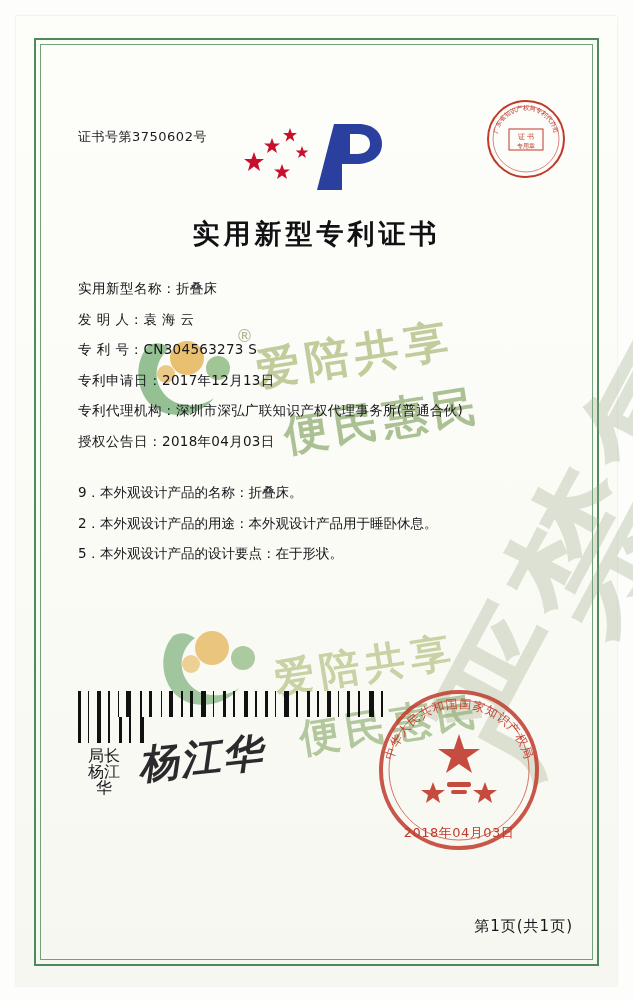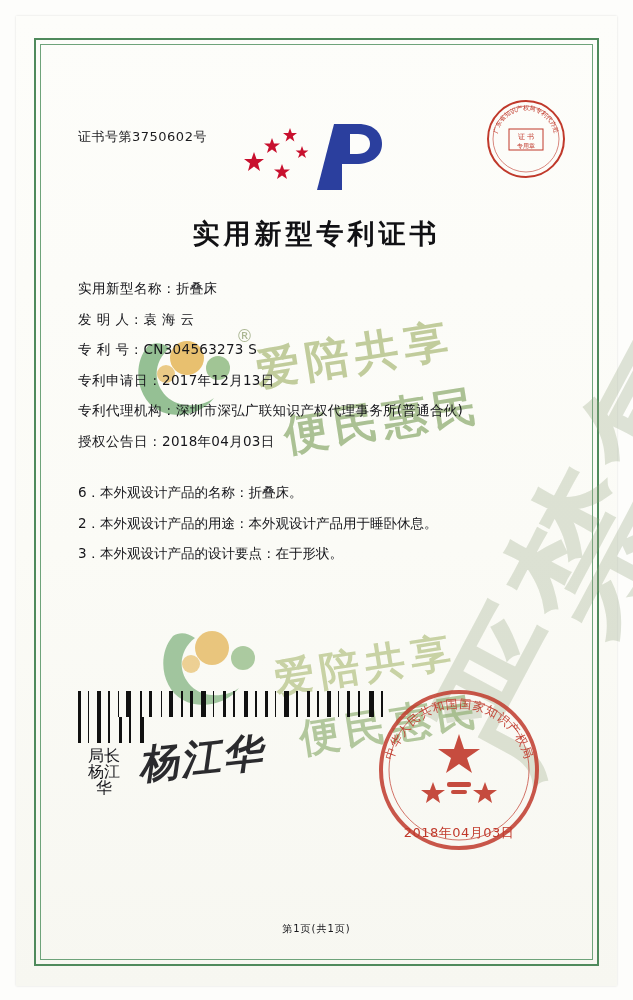--- a/index.html
+++ b/index.html
@@ -199,22 +199,22 @@
     font-size: 13px;
     color: #c0392b;
     letter-spacing: 0.5px;
   }
 
   .footer {
     position: absolute;
     left: 0;
     right: 0;
     bottom: 6px;
-    text-align: center;
-    font-size: 10px;
+    text-align: right;
+    font-size: 15px;
     color: #16161a;
     letter-spacing: 1px;
   }
 
   
   .wm {
     position: absolute;
     pointer-events: none;
     user-select: none;
   }
@@ -381,23 +381,23 @@
         </div>
         <div class="field agency">
           <span class="label">专利代理机构：</span><span class="value">深圳市深弘广联知识产权代理事务所(普通合伙)</span>
         </div>
         <div class="field grant">
           <span class="label">授权公告日：</span><span class="value">2018年04月03日</span>
         </div>
       </div>
 
       <div class="list">
-        <div class="list-item">6．本外观设计产品的名称：折叠床。</div>
+        <div class="list-item">9．本外观设计产品的名称：折叠床。</div>
         <div class="list-item">2．本外观设计产品的用途：本外观设计产品用于睡卧休息。</div>
-        <div class="list-item">3．本外观设计产品的设计要点：在于形状。</div>
+        <div class="list-item">5．本外观设计产品的设计要点：在于形状。</div>
       </div>
 
       <div class="barcode">
         <span style="width:3px"></span><span style="width:2px;background:transparent"></span>
         <span style="width:1px"></span><span style="width:3px;background:transparent"></span>
         <span style="width:4px"></span><span style="width:2px;background:transparent"></span>
         <span style="width:2px"></span><span style="width:3px;background:transparent"></span>
         <span style="width:1px"></span><span style="width:2px;background:transparent"></span>
         <span style="width:5px"></span><span style="width:3px;background:transparent"></span>
         <span style="width:2px"></span><span style="width:2px;background:transparent"></span>

